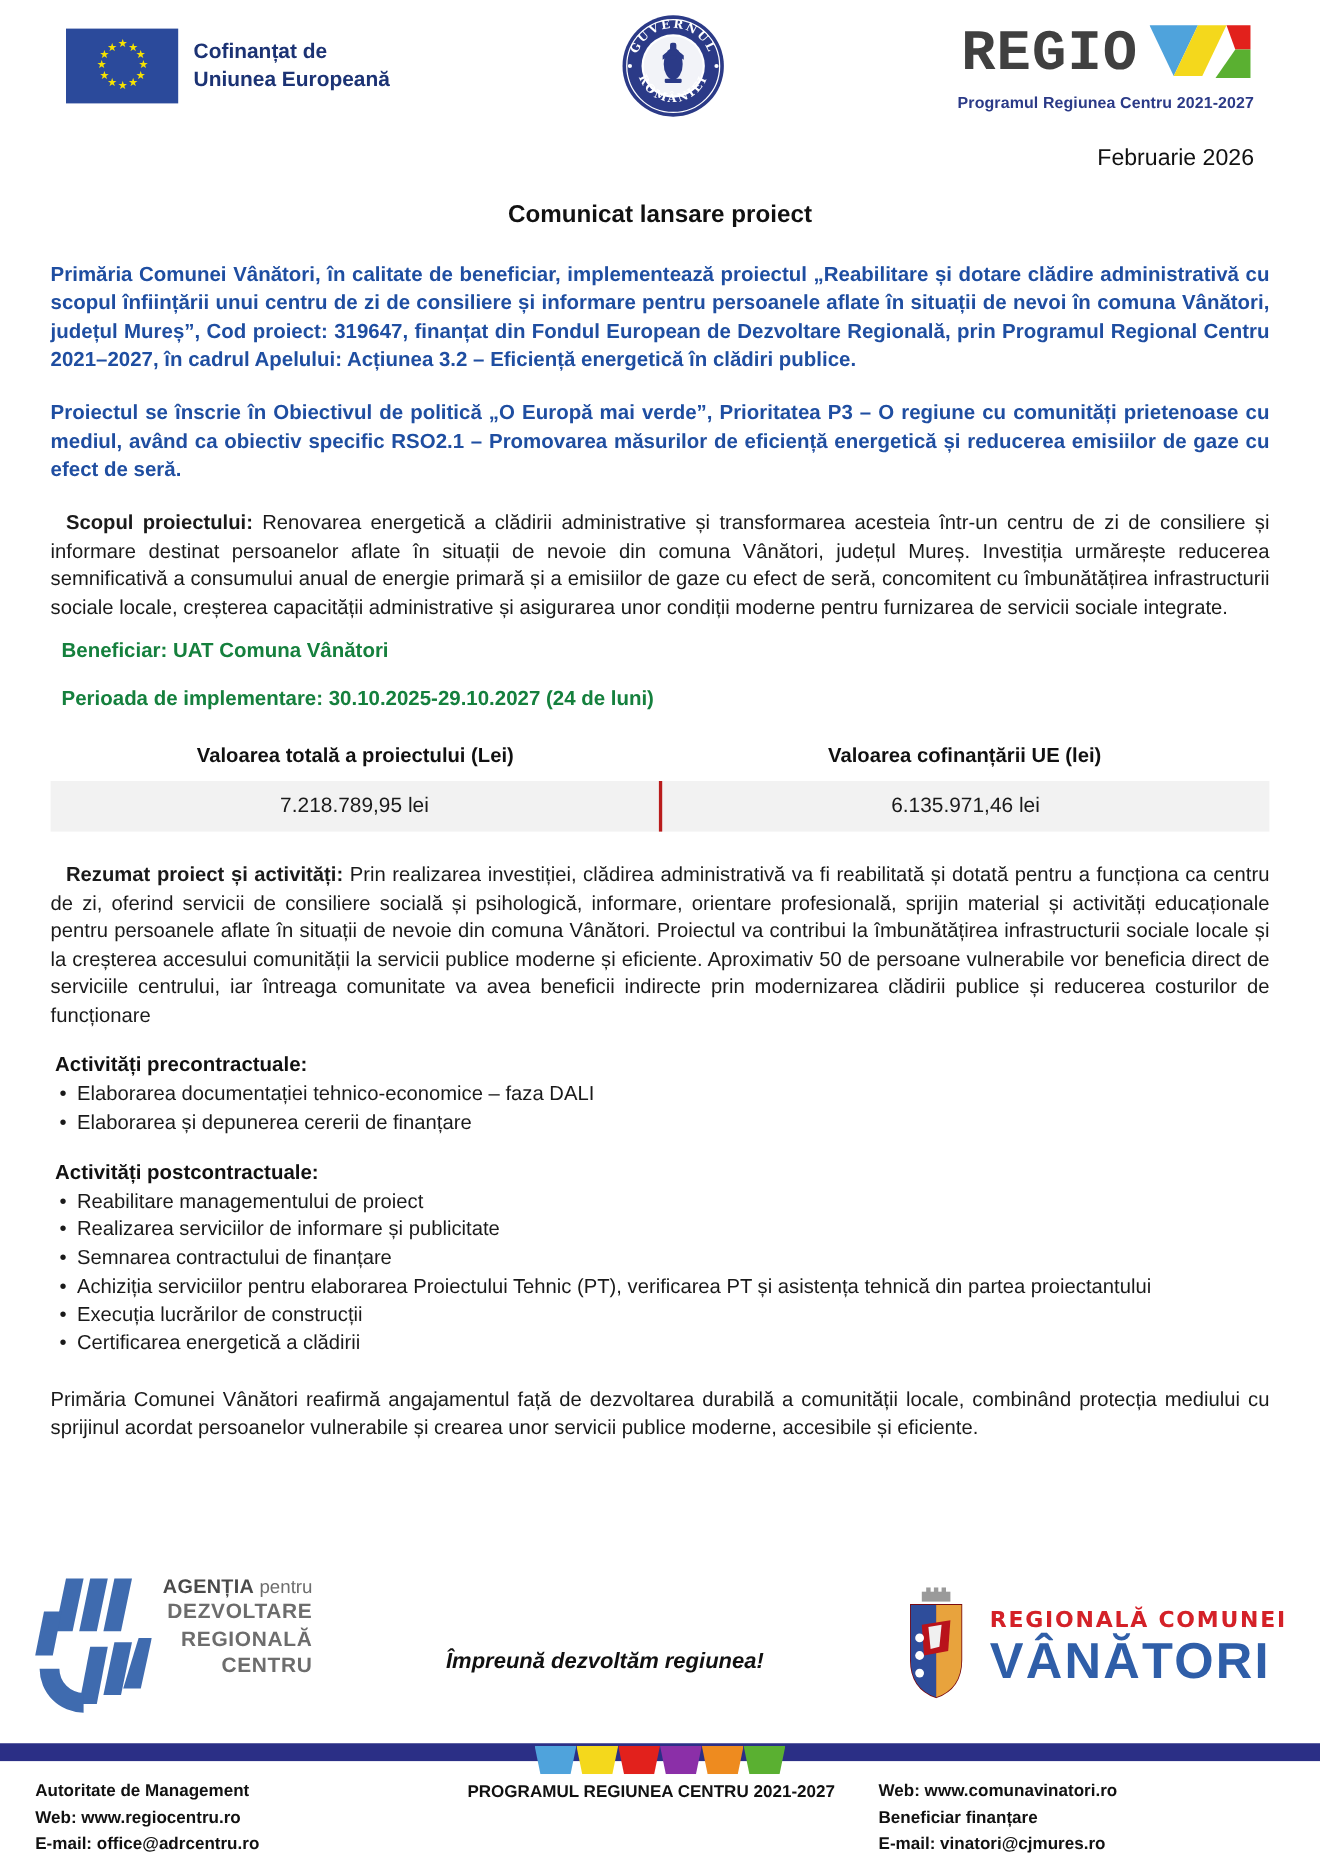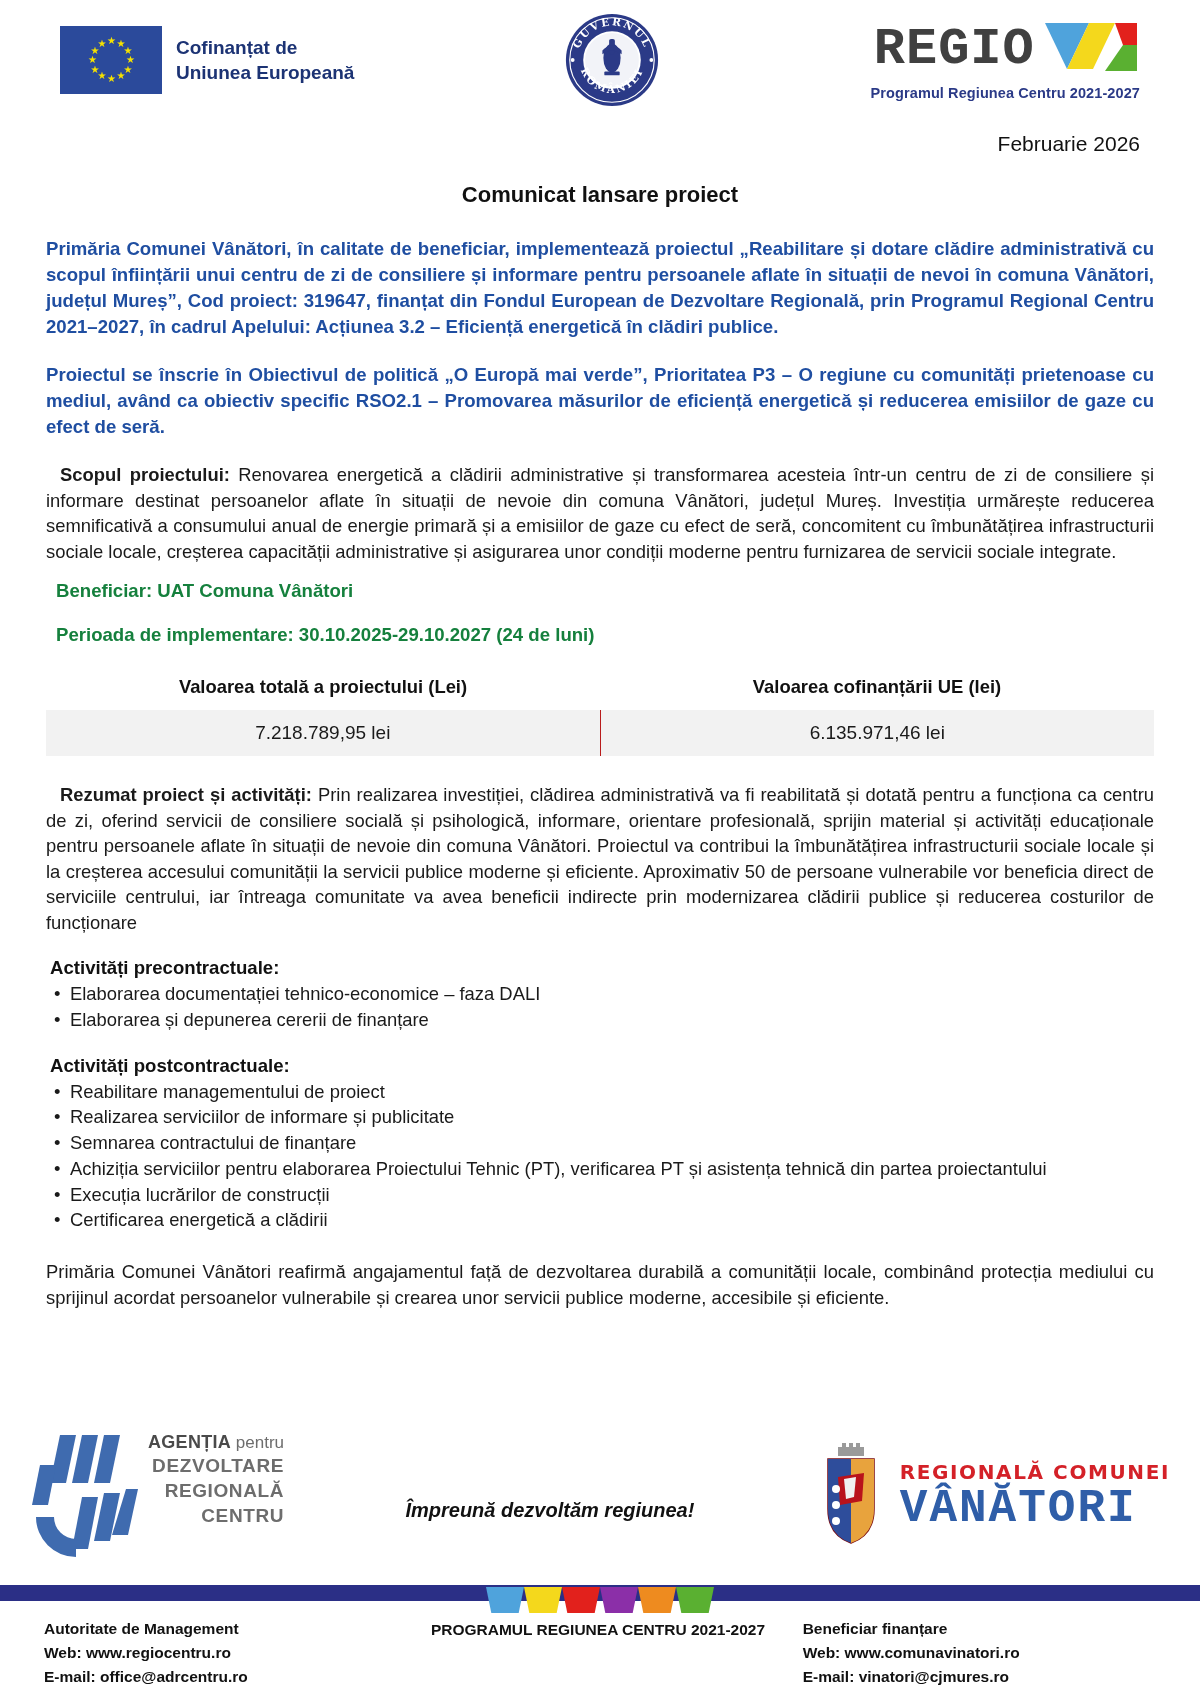--- a/index.html
+++ b/index.html
@@ -161,21 +161,21 @@
     padding: 4px 0 12px 0;
     color: #111;
   }
   .val-table td {
     background: #F2F2F2;
     text-align: center;
     font-size: 19px;
     padding: 12px 0;
     color: #1a1a1a;
   }
-  .val-table td.first { border-right: 1px solid #b91c1c; }
+  .val-table td.first { border-right: 3px solid #b91c1c; }
 
   
   .sec-head {
     font-size: 18.6px;
     font-weight: bold;
     margin: 22px 0 2px 4px;
     color: #111;
   }
   ul.acts {
     list-style: none;
@@ -252,21 +252,21 @@
     font-weight: bold;
     letter-spacing: 1.6px;
     font-family: "DejaVu Sans", sans-serif;
   }
   .primaria-l2 {
     color: #2F5EA8;
     font-size: 46px;
     font-weight: bold;
     letter-spacing: 2px;
     margin-top: 4px;
-    font-family: Liberation Mono, monospace;
+    font-family: Liberation Sans, sans-serif;
   }
 
   
   .footer-bar {
     position: absolute;
     left: 0; right: 0;
     bottom: 96px;
     height: 14px;
     background: #2B2F86;
     border-top: 2px solid #2B2F86;
@@ -279,21 +279,21 @@
     display: flex;
     z-index: 3;
   }
   .chev {
     width: 38px;
     height: 26px;
     clip-path: polygon(0 0, 100% 0, 86% 100%, 14% 100%);
   }
   .footer-cols {
     position: absolute;
-    left: 16px; right: 0;
+    left: 4px; right: 0;
     bottom: 8px;
     display: flex;
     padding: 0 28px;
     font-size: 15.5px;
     line-height: 1.55;
     color: #111;
   }
   .fc { flex: 1; }
   .fc.center { text-align: center; padding-top: 1px; }
   .fc b { font-weight: bold; }
@@ -486,19 +486,19 @@
   <div class="footer-cols">
     <div class="fc">
       <div><b>Autoritate de Management</b></div>
       <div><b>Web: www.regiocentru.ro</b></div>
       <div><b>E-mail: office@adrcentru.ro</b></div>
     </div>
     <div class="fc center">
       <b>PROGRAMUL REGIUNEA CENTRU 2021-2027</b>
     </div>
     <div class="fc right">
+      <div><b>Web: www.comunavinatori.ro</b></div>
       <div><b>Beneficiar finanțare</b></div>
-      <div><b>Web: www.comunavinatori.ro</b></div>
       <div><b>E-mail: vinatori@cjmures.ro</b></div>
     </div>
   </div>
 
 </div>
 
 </body></html>

